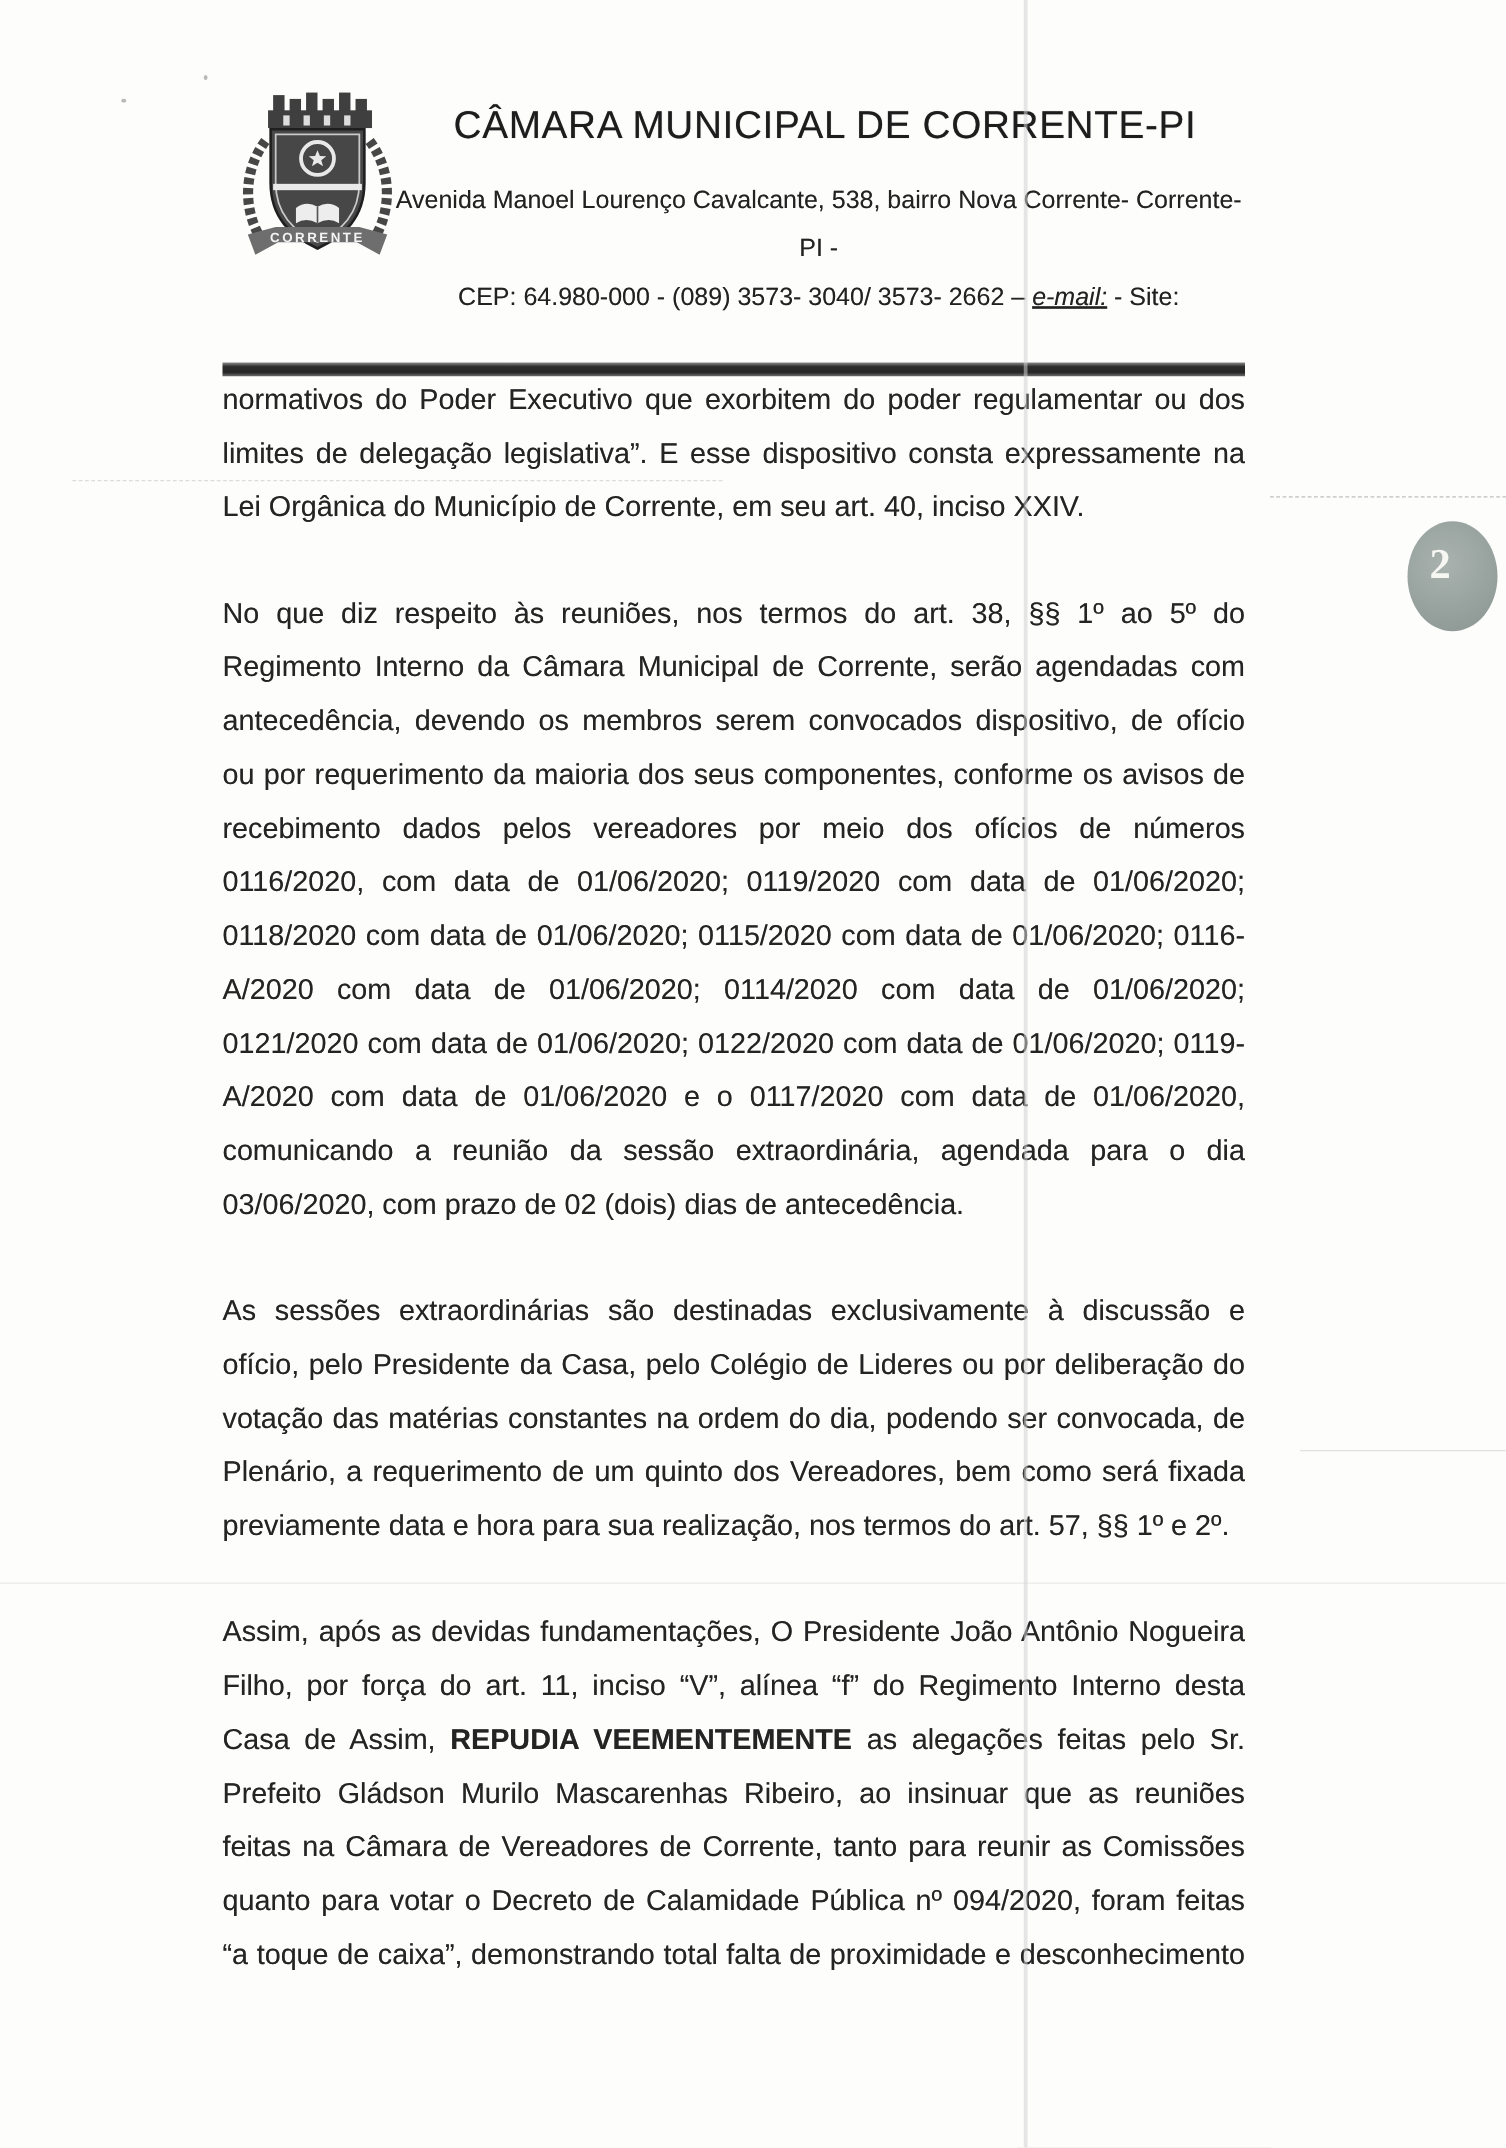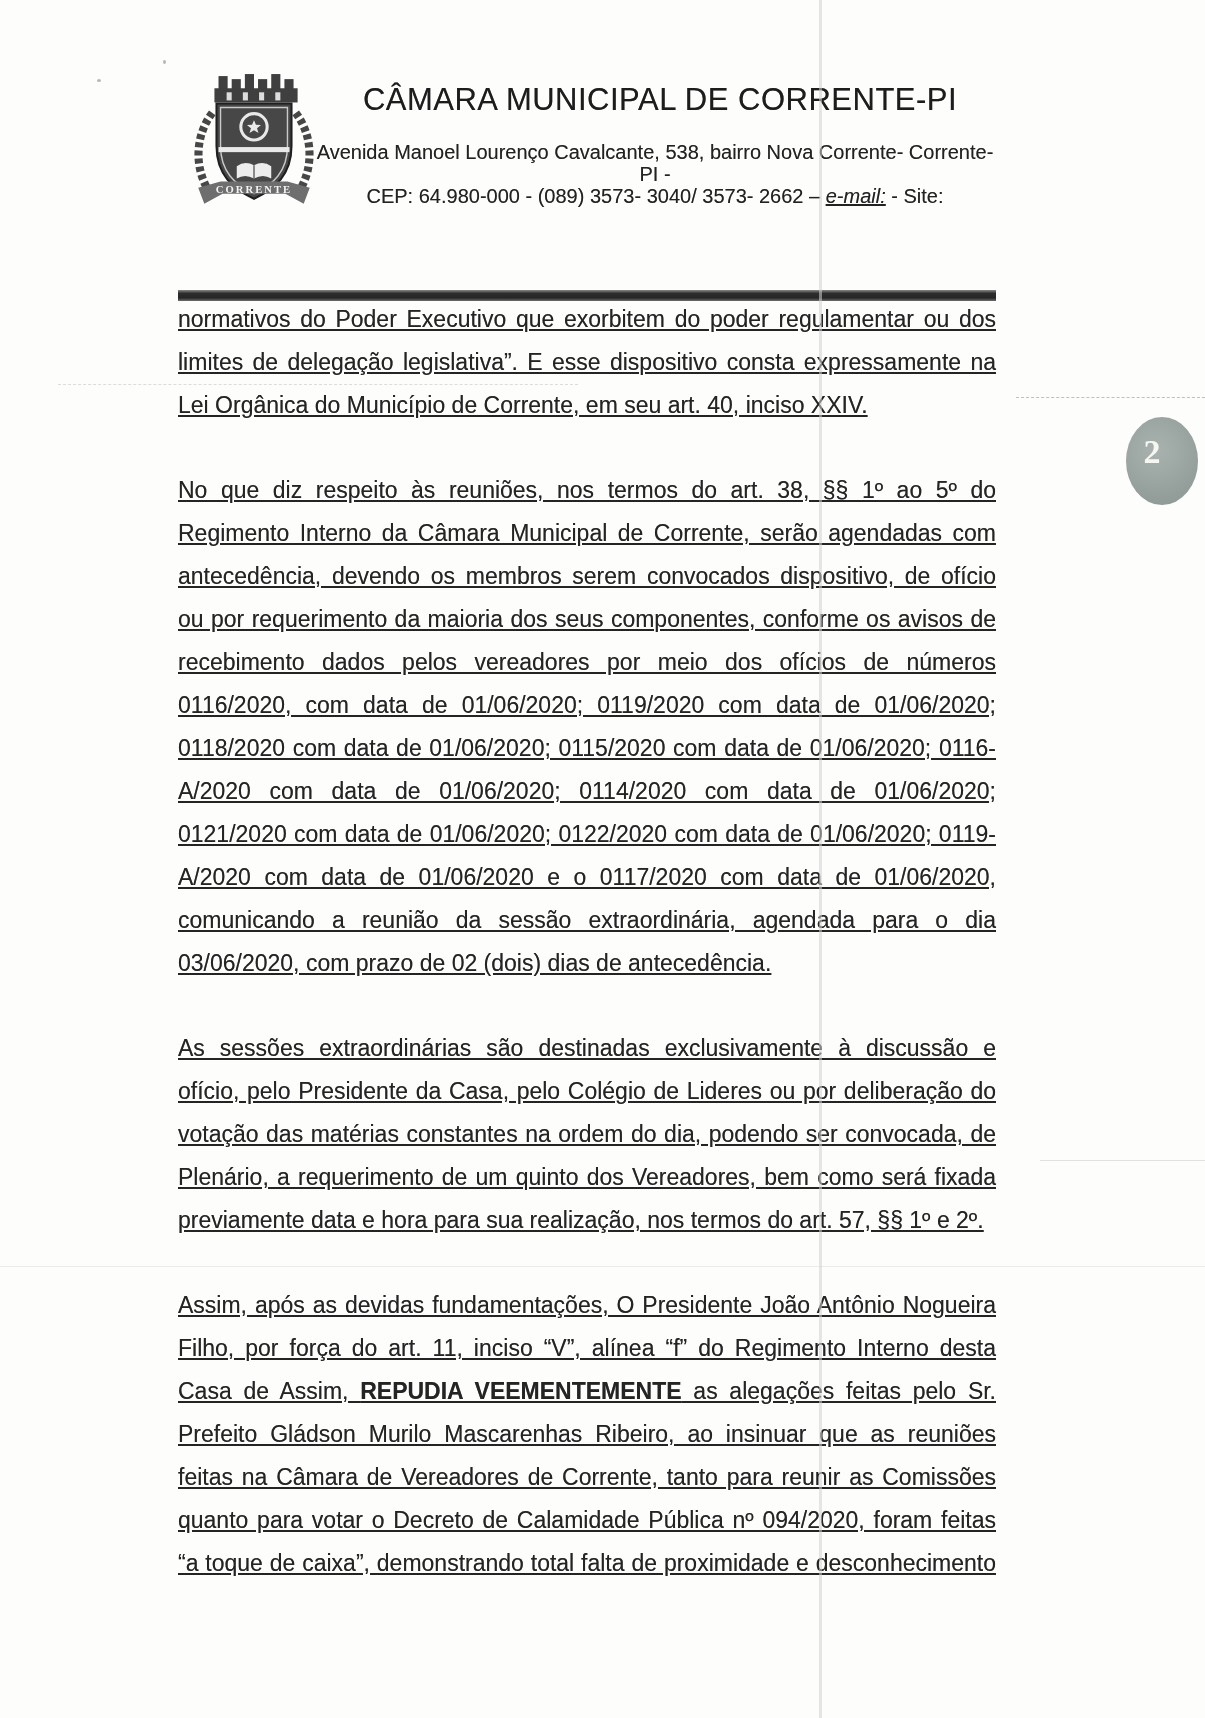--- a/index.html
+++ b/index.html
@@ -6,45 +6,45 @@
   .page{
     position:relative;
     width:1205px;height:1718px;
     margin:0 auto;
     background:#fdfdfc;
     overflow:hidden;
     font-family:"Liberation Sans", sans-serif;
     color:#262626;
   }
   
-  .crest{position:absolute;left:188px;top:70px;width:132px;height:144px;font-family:Liberation Serif, serif;}
+  .crest{position:absolute;left:188px;top:70px;width:132px;height:144px;}
   .hd-title{
     position:absolute;left:315px;top:82px;width:690px;
     text-align:center;font-weight:normal;font-size:31px;letter-spacing:.5px;
     color:#1d1d1d;text-shadow:0 0 .6px rgba(20,20,20,.55);
   }
   .hd-addr{
     position:absolute;left:310px;top:141px;width:690px;
-    text-align:center;font-size:20px;line-height:22px;color:#222;
+    text-align:center;font-size:20px;line-height:39px;color:#222;
     text-shadow:0 0 .4px rgba(40,40,40,.45);
   }
   .it{font-style:italic;text-decoration:underline;}
   .divider{
     position:absolute;left:178px;top:290px;width:818px;height:11px;
     background:linear-gradient(#8a8a8a,#2d2d2d 30%,#262626 72%,#6d6d6d);
   }
   
   .doc-body{
     position:absolute;left:178px;top:298px;width:818px;
     font-size:23px;line-height:43px;color:#242424;
     text-shadow:0 0 .5px rgba(35,35,35,.5);
   }
   .para{margin:0;}
   .para + .para{margin-top:42px;}
-  .ln{text-align:justify;text-align-last:justify;white-space:nowrap;text-decoration:underline;}
+  .ln{text-align:justify;text-align-last:justify;white-space:nowrap;}
   .ln.ll{text-align-last:left;}
   .bold{font-weight:bold;}
   
   .badge{
     position:absolute;left:1126px;top:417px;width:72px;height:88px;
     border-radius:50%;
     background:radial-gradient(circle at 42% 38%, #a9b2ae, #939e9a 70%, #8b9692);
   }
   .badge .num{
     position:absolute;left:12px;top:16px;width:28px;

